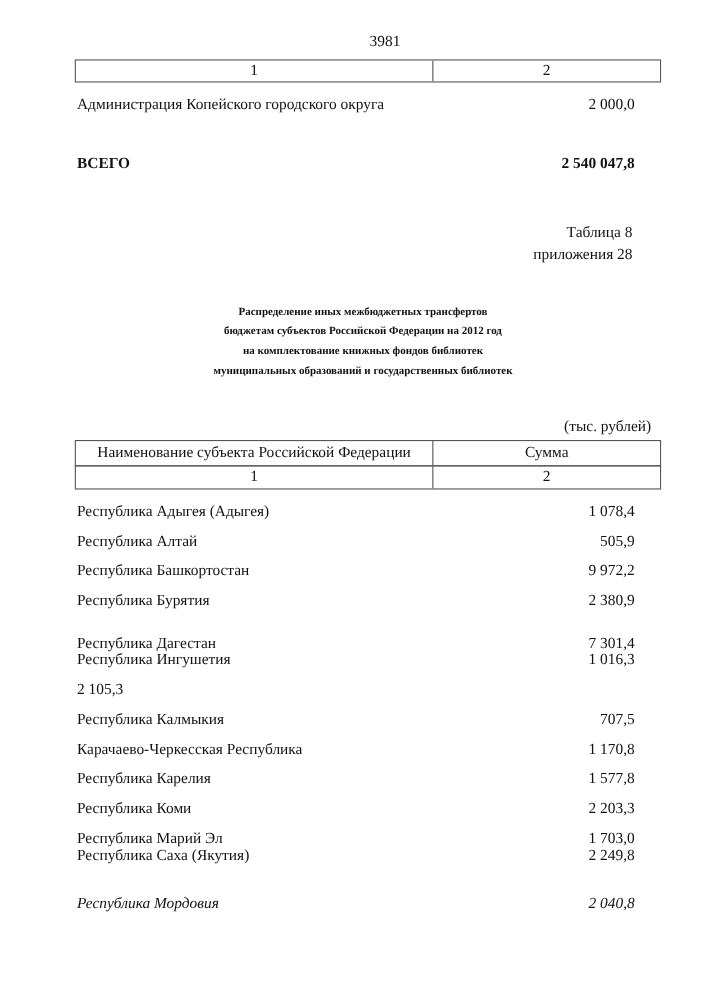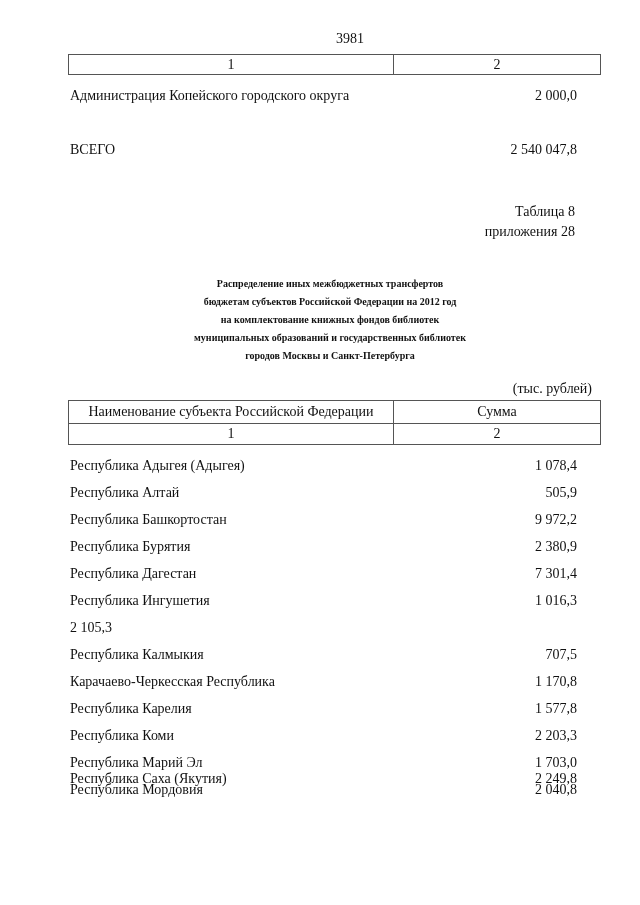--- a/index.html
+++ b/index.html
@@ -9,21 +9,21 @@
     }
     .abs { position: absolute; }
     .page-num { left: 0; width: 700px; top: 31px; text-align: center; font-size: 14px; }
     .tbl {
       position: absolute; border: 1px solid #555; display: flex; box-sizing: border-box;
       font-size: 14px;
     }
     .tbl .c { display: flex; align-items: center; justify-content: center; box-sizing: border-box; }
     .tbl .c1 { border-right: 1px solid #555; }
     .row-text { font-size: 14px; }
-    .bold { font-weight: normal; }
+    .bold { font-weight: bold; }
     .right { text-align: right; }
     .title {
       left: 100px; width: 460px; top: 275px; text-align: center;
       font-size: 10px; font-weight: bold; line-height: 18px;
     }
     .title div { white-space: nowrap; }
     .data-row {
       position: absolute; left: 70px; width: 507px; height: 20px;
       display: flex; justify-content: space-between; align-items: center; font-size: 14px;
     }
@@ -45,21 +45,20 @@
 <div class="abs row-text bold right" style="right:63px; top:142px;">2 540 047,8</div>
 
 <div class="abs row-text right" style="right:65px; top:204px;">Таблица 8</div>
 <div class="abs row-text right" style="right:65px; top:224px;">приложения 28</div>
 
 <div class="abs title">
   <div>Распределение иных межбюджетных трансфертов</div>
   <div>бюджетам субъектов Российской Федерации на 2012 год</div>
   <div>на комплектование книжных фондов библиотек</div>
   <div>муниципальных образований и  государственных библиотек</div>
-  <div>городов Москвы и Санкт-Петербурга</div>
 </div>
 
 <div class="abs row-text right" style="right:48px; top:381px;">(тыс. рублей)</div>
 
 <div class="tbl" style="left:68px; top:400px; width:533px; height:24px;">
   <div class="c c1" style="width:325px;">Наименование субъекта Российской Федерации</div>
   <div class="c" style="flex:1;">Сумма</div>
 </div>
 <div class="tbl" style="left:68px; top:423px; width:533px; height:22px;">
   <div class="c c1" style="width:325px;">1</div>
@@ -75,21 +74,21 @@
     <span>505,9</span>
   </div>
 <div class="data-row" style="top:510px;">
     <span>Республика Башкортостан</span>
     <span>9 972,2</span>
   </div>
 <div class="data-row" style="top:537px;">
     <span>Республика Бурятия</span>
     <span>2 380,9</span>
   </div>
-<div class="data-row" style="top:564px;">
+<div class="data-row" style="top:576px;">
     <span>Республика Дагестан</span>
     <span>7 301,4</span>
   </div>
 <div class="data-row" style="top:591px;">
     <span>Республика Ингушетия</span>
     <span>1 016,3</span>
   </div>
 <div class="data-row" style="top:618px;">
     <span>2 105,3</span>
   </div>
@@ -106,20 +105,20 @@
     <span>1 577,8</span>
   </div>
 <div class="data-row" style="top:726px;">
     <span>Республика Коми</span>
     <span>2 203,3</span>
   </div>
 <div class="data-row" style="top:753px;">
     <span>Республика Марий Эл</span>
     <span>1 703,0</span>
   </div>
-<div class="data-row" style="top:780px;">
+<div class="data-row" style="top:812px;font-style:italic;">
     <span>Республика Мордовия</span>
     <span>2 040,8</span>
   </div>
 <div class="data-row" style="top:769px;">
     <span>Республика Саха (Якутия)</span>
     <span>2 249,8</span>
   </div>
 
 </body></html>

